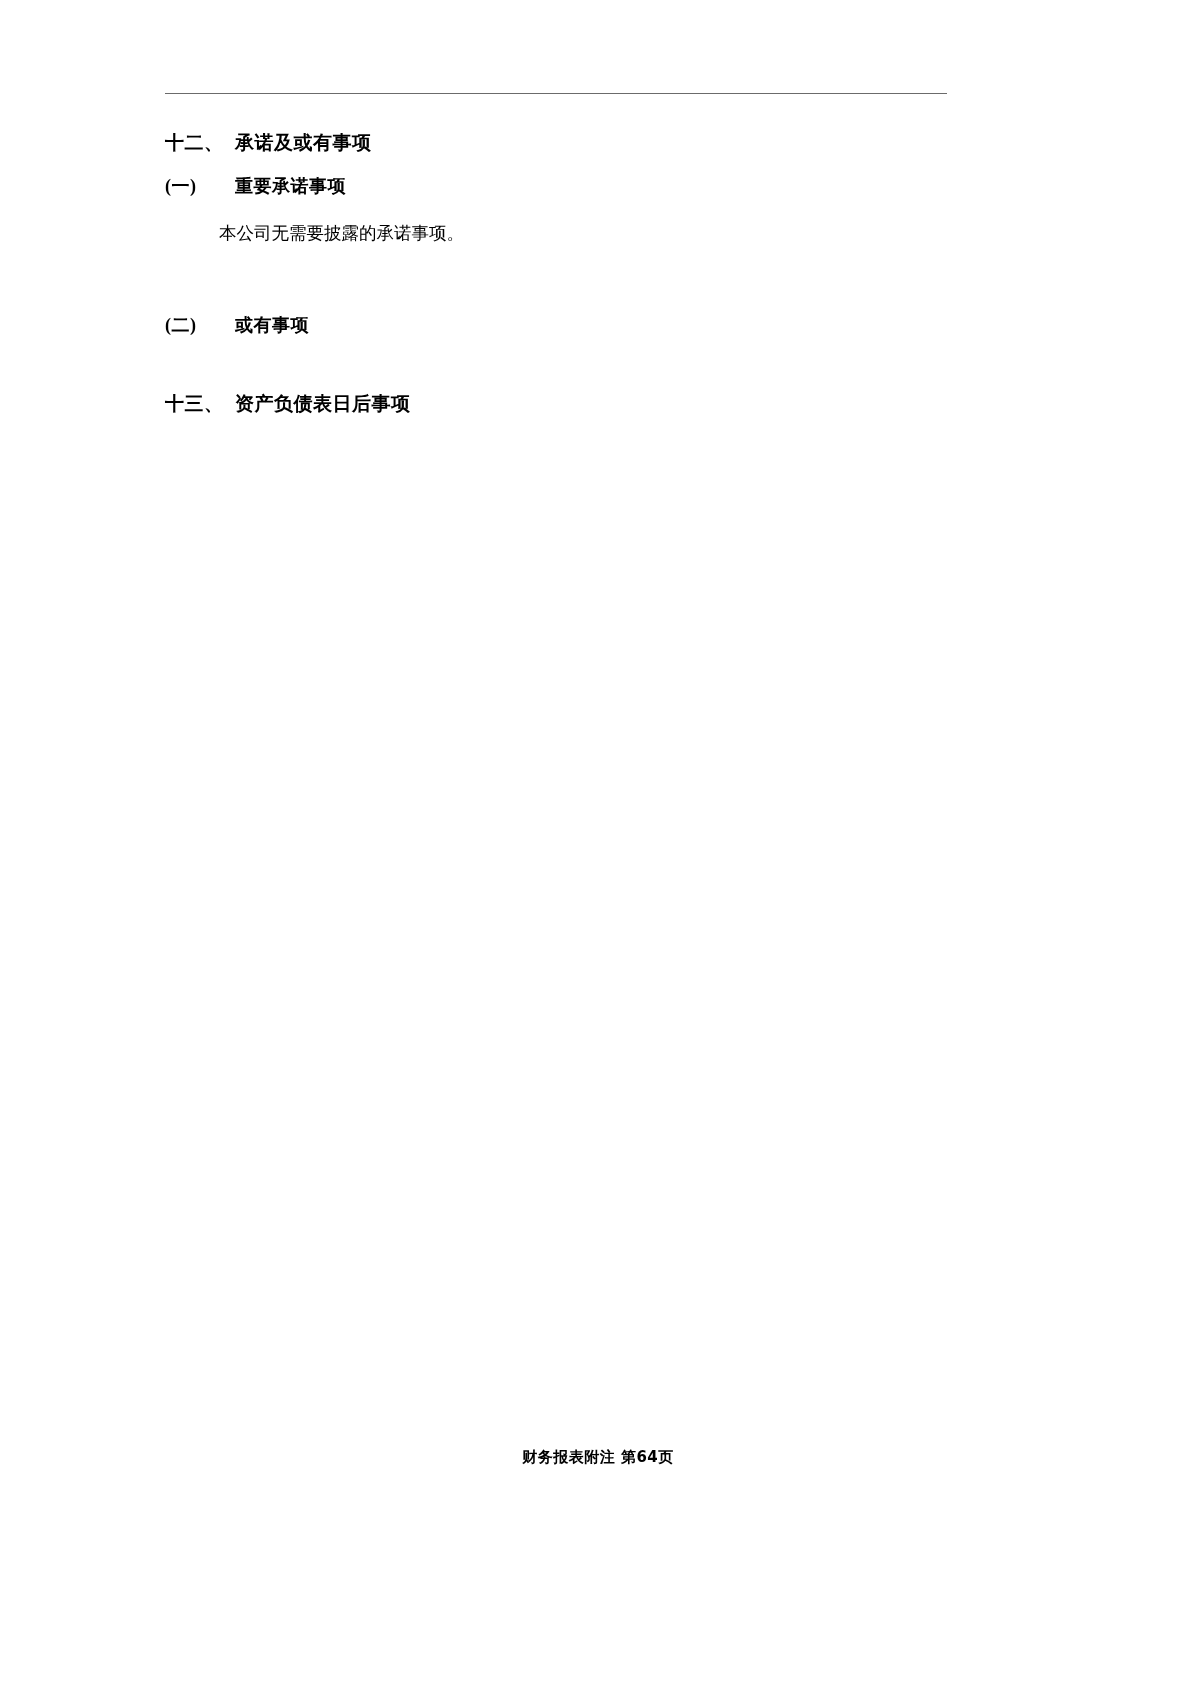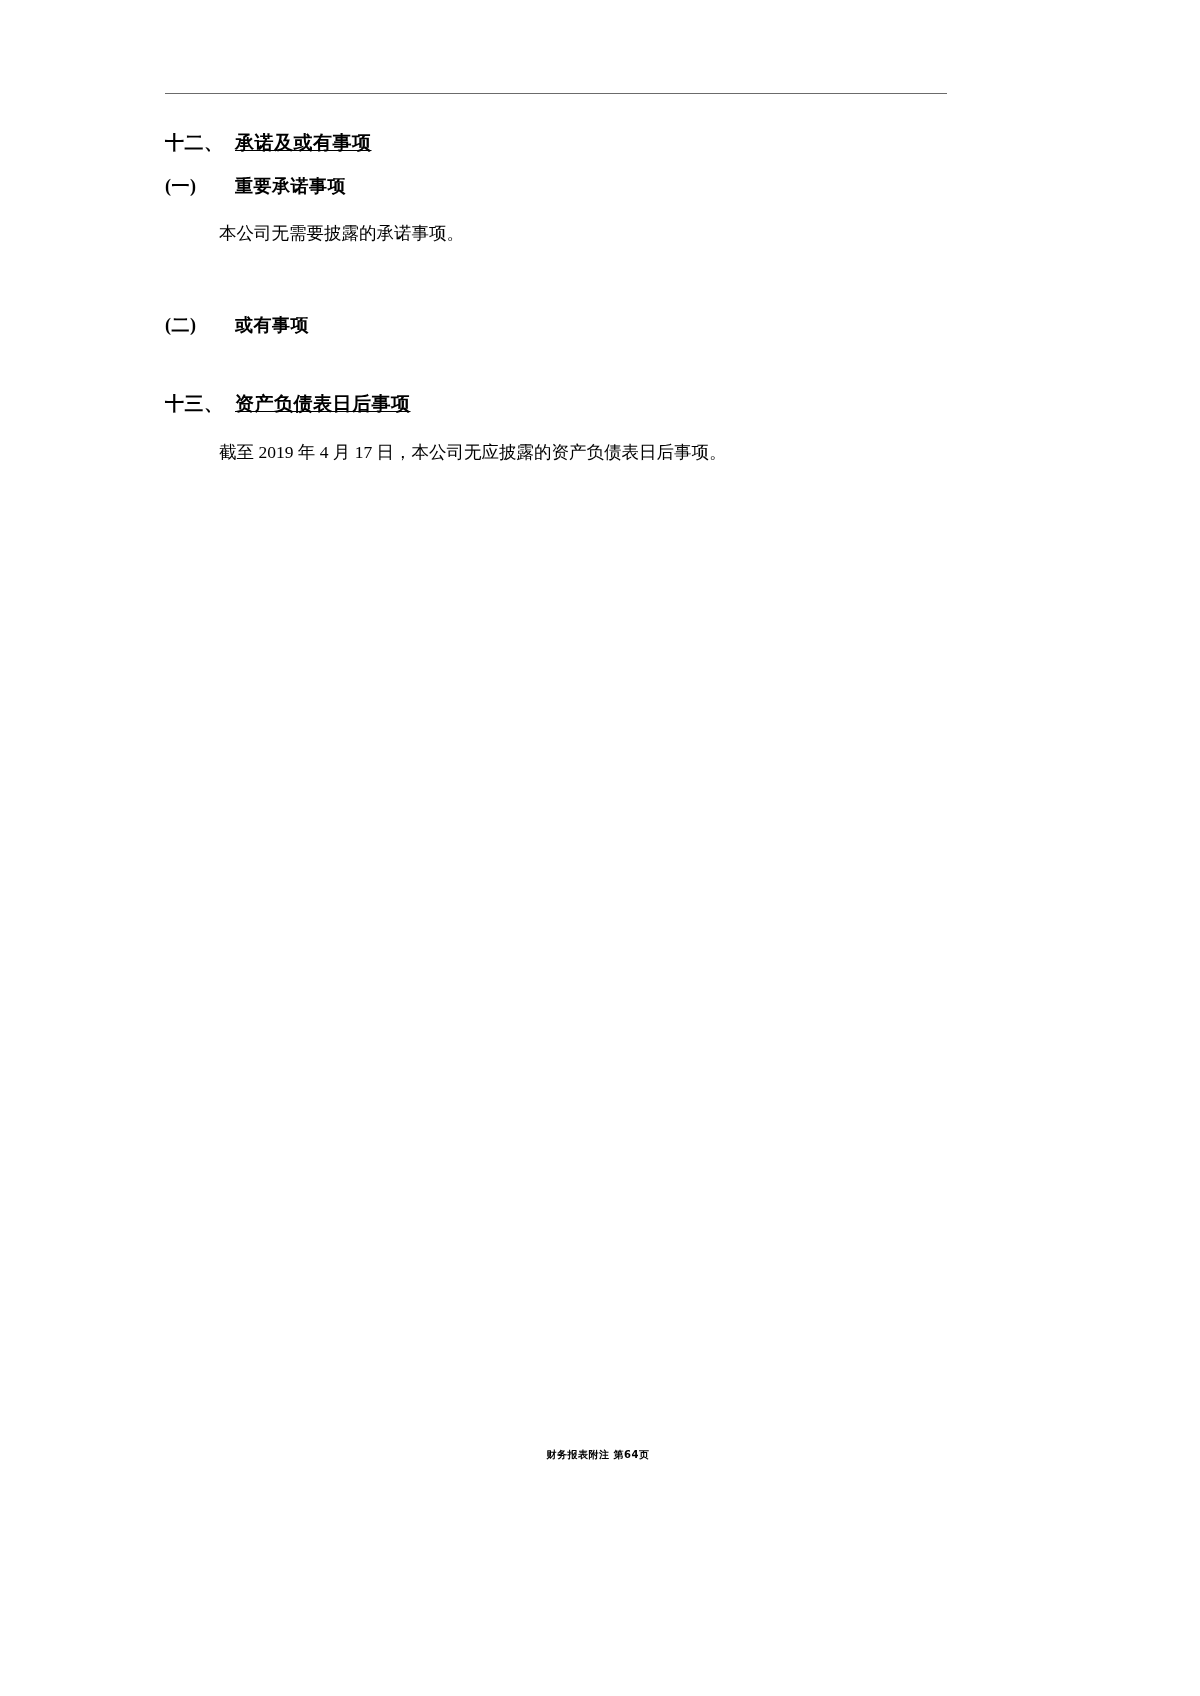--- a/index.html
+++ b/index.html
@@ -39,21 +39,20 @@
     font-size: 19px;
     letter-spacing: 0.5px;
     margin-bottom: 18px;
   }
   .h1-num {
     width: 70px;
     flex: 0 0 70px;
   }
   .h1-text {
     flex: 1;
-    text-decoration: underline;
   }
 
   
   .h2-row {
     display: flex;
     align-items: baseline;
     font-weight: bold;
     font-size: 18px;
     letter-spacing: 0.5px;
     margin-bottom: 14px;
@@ -78,21 +77,21 @@
   .block-gap-md { height: 40px; }
 
   .footer {
     position: absolute;
     left: 0;
     right: 4px;
     top: 1448px;
     text-align: center;
     font-family: "DejaVu Sans", sans-serif;
     font-weight: bold;
-    font-size: 10px;
+    font-size: 15px;
     color: #000000;
     letter-spacing: 0.5px;
   }
 </style>
 </head>
 <body>
 
 <div class="page">
 
   <div class="header-rule"></div>
@@ -116,19 +115,18 @@
       <span class="h2-num">(二)</span>
       <span class="h2-text">或有事项</span>
     </div>
 
     <div class="block-gap-md"></div>
 
     <div class="h1-row">
       <span class="h1-num">十三、</span>
       <span class="h1-text">资产负债表日后事项</span>
     </div>
-    <p class="body-para">截至 2019 年 4 月 17 日，本公司无应披露的资产负债表日后事项。</p>
 
   </div>
 
   <div class="footer">财务报表附注 第64页</div>
 
 </div>
 
 </body></html>

